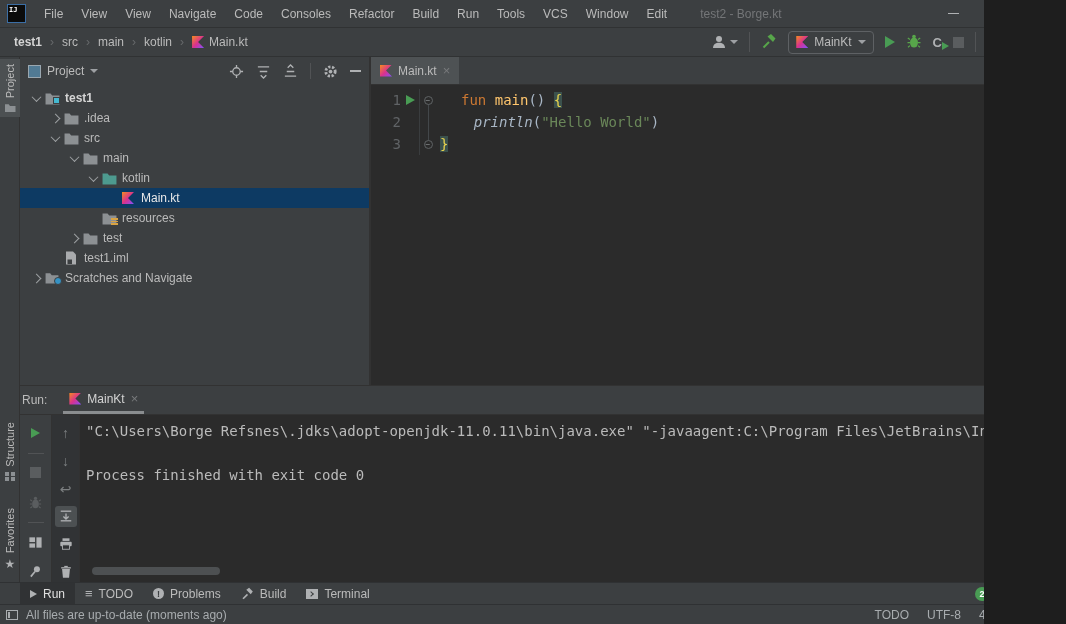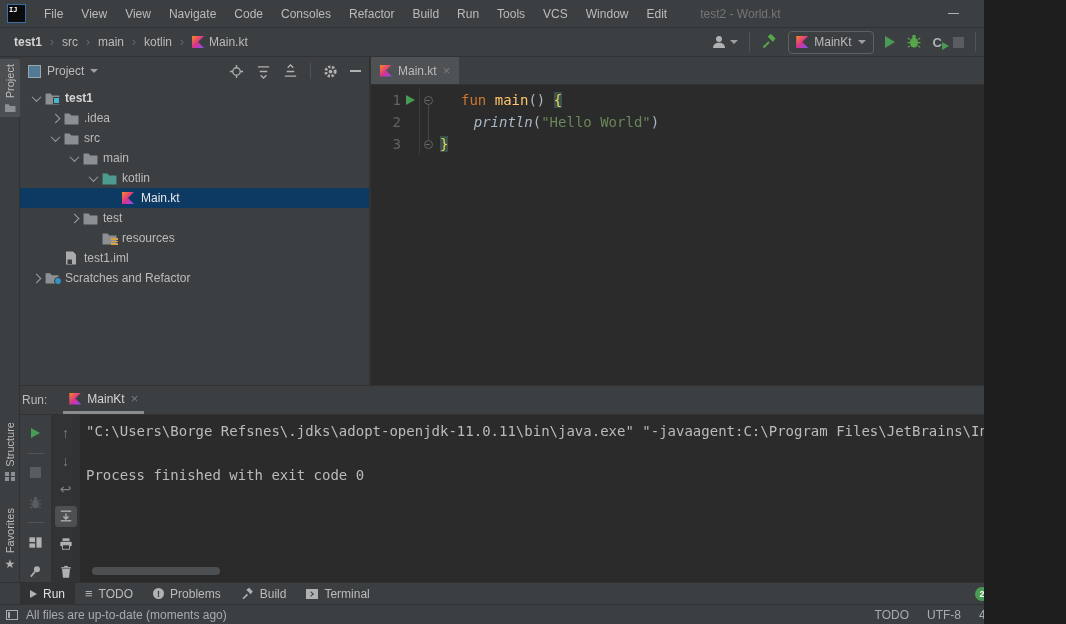--- a/index.html
+++ b/index.html
@@ -174,21 +174,21 @@
     <div class="menu-item">Navigate</div>
     <div class="menu-item">Code</div>
     <div class="menu-item">Consoles</div>
     <div class="menu-item">Refactor</div>
     <div class="menu-item">Build</div>
     <div class="menu-item">Run</div>
     <div class="menu-item">Tools</div>
     <div class="menu-item">VCS</div>
     <div class="menu-item">Window</div>
     <div class="menu-item">Edit</div>
-    <div class="win-title">test2 - World.kt</div>
+    <div class="win-title">test2 - Borge.kt</div>
     <div class="win-controls">
       <div class="win-btn">
           <span class="min-bar"></span>
         </div>
       <div class="win-btn">
           <span class="max-box"></span>
         </div>
       <div class="win-btn">
           <span class="close-x">×</span>
         </div>
@@ -366,46 +366,46 @@
         <span class="t-label">kotlin</span>
       </div>
 
       <div class="tree-row sel" style="padding-left:100px;">
         <span class="t-icon">
           <span class="kt-icon" style="width:12px;height:12px;"></span>
         </span>
         <span class="t-label" style="color:#E8E8E8;">Main.kt</span>
       </div>
 
-      <div class="tree-row" style="padding-left:46px;">
-        <span class="arrow">
-            <span class="chev right"></span>
-          </span>
-        <span class="t-icon">
-          <svg class="folder" width="15" height="13" viewBox="0 0 16 14">
-              <path fill="#8C9093" d="M.5 1.5h5.4l1.8 2.2h7.8v9.8H.5z"></path>
-            </svg>
-        </span>
-        <span class="t-label">test</span>
-      </div>
-
       <div class="tree-row" style="padding-left:81px;">
         <span class="t-icon">
           <svg class="folder" width="15" height="13" viewBox="0 0 16 14">
               <path fill="#8C9093" d="M.5 1.5h5.4l1.8 2.2h7.8v9.8H.5z"></path>
             </svg>
           <span class="ov-lines">
               <i></i>
               <i></i>
               <i></i>
             </span>
         </span>
         <span class="t-label">resources</span>
       </div>
 
+      <div class="tree-row" style="padding-left:46px;">
+        <span class="arrow">
+            <span class="chev right"></span>
+          </span>
+        <span class="t-icon">
+          <svg class="folder" width="15" height="13" viewBox="0 0 16 14">
+              <path fill="#8C9093" d="M.5 1.5h5.4l1.8 2.2h7.8v9.8H.5z"></path>
+            </svg>
+        </span>
+        <span class="t-label">test</span>
+      </div>
+
       <div class="tree-row" style="padding-left:43px;">
         <span class="t-icon">
           <svg width="12" height="14" viewBox="0 0 12 14">
               <path fill="#A9ABAD" d="M1 .5h7l3 3v10H1z"></path>
               <rect x="2.5" y="8.5" width="4.5" height="4.5" fill="#3C3F41"></rect>
             </svg>
         </span>
         <span class="t-label">test1.iml</span>
       </div>
 
@@ -413,21 +413,21 @@
       <div class="tree-row" style="padding-left:8px;">
         <span class="arrow">
             <span class="chev right"></span>
           </span>
         <span class="t-icon">
           <svg class="folder" width="14" height="12" viewBox="0 0 16 14">
               <path fill="#8C9093" d="M.5 1.5h5.4l1.8 2.2h7.8v9.8H.5z"></path>
             </svg>
           <span class="clock"></span>
         </span>
-        <span class="t-label">Scratches and Refactor</span>
+        <span class="t-label">Scratches and Navigate</span>
       </div>
 
     </div>
   </div>
 
   <div id="editor" class="abs">
     <div class="tabbar">
       <div class="etab">
         <span class="kt-icon kt-12"></span>
         <span>Main.kt</span>

